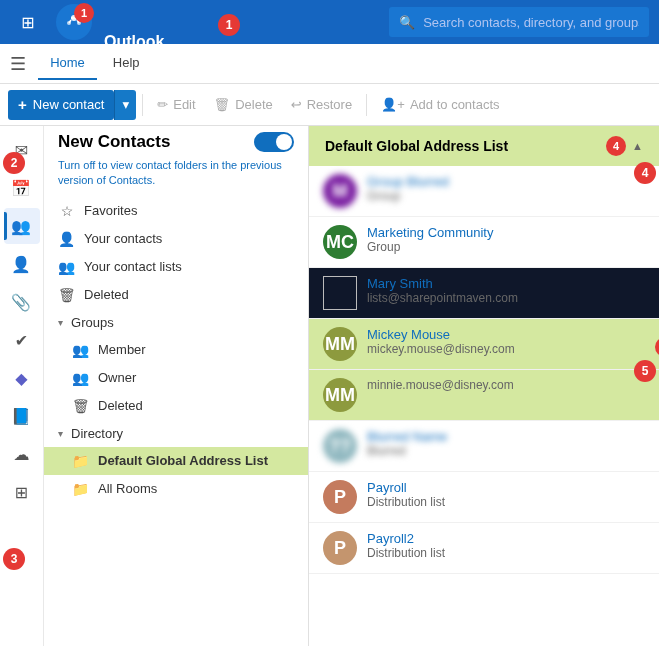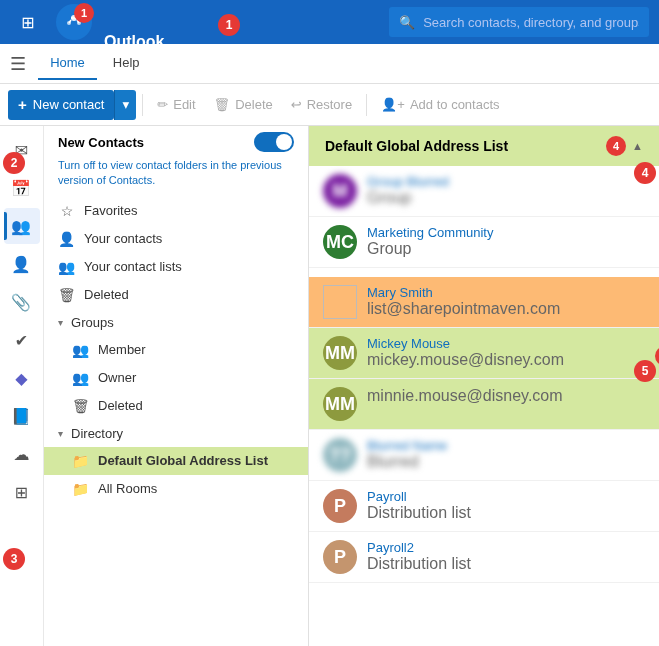--- a/index.html
+++ b/index.html
@@ -162,21 +162,21 @@
       border-right: 1px solid #e0e0e0;
       overflow-y: auto;
       background: #fff;
     }
     .new-contacts-toggle {
       display: flex;
       align-items: center;
       justify-content: space-between;
       padding: 6px 14px 4px;
     }
-    .new-contacts-label { font-size: 13px; font-weight: 600; }
+    .new-contacts-label { font-size: 17px; font-weight: 600; }
     .toggle-switch {
       width: 40px; height: 20px;
       background: #106ebe;
       border-radius: 10px;
       position: relative;
       cursor: pointer;
     }
     .toggle-knob {
       position: absolute;
       right: 2px; top: 2px;
@@ -249,21 +249,21 @@
       flex-shrink: 0;
     }
     .avatar-square {
       width: 34px; height: 34px;
       display: flex; align-items: center; justify-content: center;
       border: 1px solid #bbb;
       flex-shrink: 0;
     }
     .contact-info { flex: 1; }
     .contact-name { font-size: 13px; font-weight: 500; color: #106ebe; }
-    .contact-sub { font-size: 16px; color: #666; }
+    .contact-sub { font-size: 12px; color: #666; }
   </style>
 </head>
 <body>
 
 <div class="top-bar">
   <div class="left-icon" style="color:#fff;">⊞</div>
   <div class="logo-badge-wrapper">
     <div class="top-bar-logo">
       <svg viewBox="0 0 24 24" fill="white" xmlns="http://www.w3.org/2000/svg">
         <circle cx="12" cy="8" r="3" fill="white" opacity="0.9"></circle>
@@ -415,25 +415,25 @@
     </div>
 
     <div class="contact-item">
       <div class="avatar" style="background:#2e7d32;">MC</div>
       <div class="contact-info">
         <div class="contact-name">Marketing Community</div>
         <div class="contact-sub">Group</div>
       </div>
     </div>
 
-    <div class="contact-item" style="background:#fdba74;margin-top:9px;">
+    <div class="contact-item" style="background:#0f172a;">
       <div class="avatar-square"></div>
       <div class="contact-info">
         <div class="contact-name">Mary Smith</div>
-        <div class="contact-sub">list@sharepointmaven.com</div>
+        <div class="contact-sub">lists@sharepointmaven.com</div>
       </div>
     </div>
 
     <div class="contact-item highlighted">
       <div class="avatar" style="background:#8d9a3e;">MM</div>
       <div class="contact-info">
         <div class="contact-name">Mickey Mouse</div>
         <div class="contact-sub">mickey.mouse@disney.com</div>
       </div>
       <div style="position:relative;">

